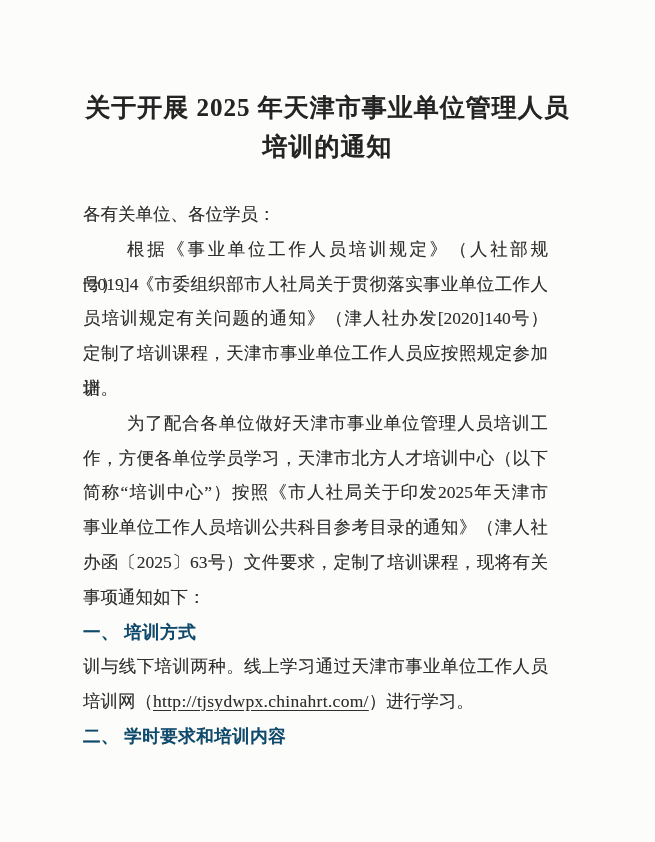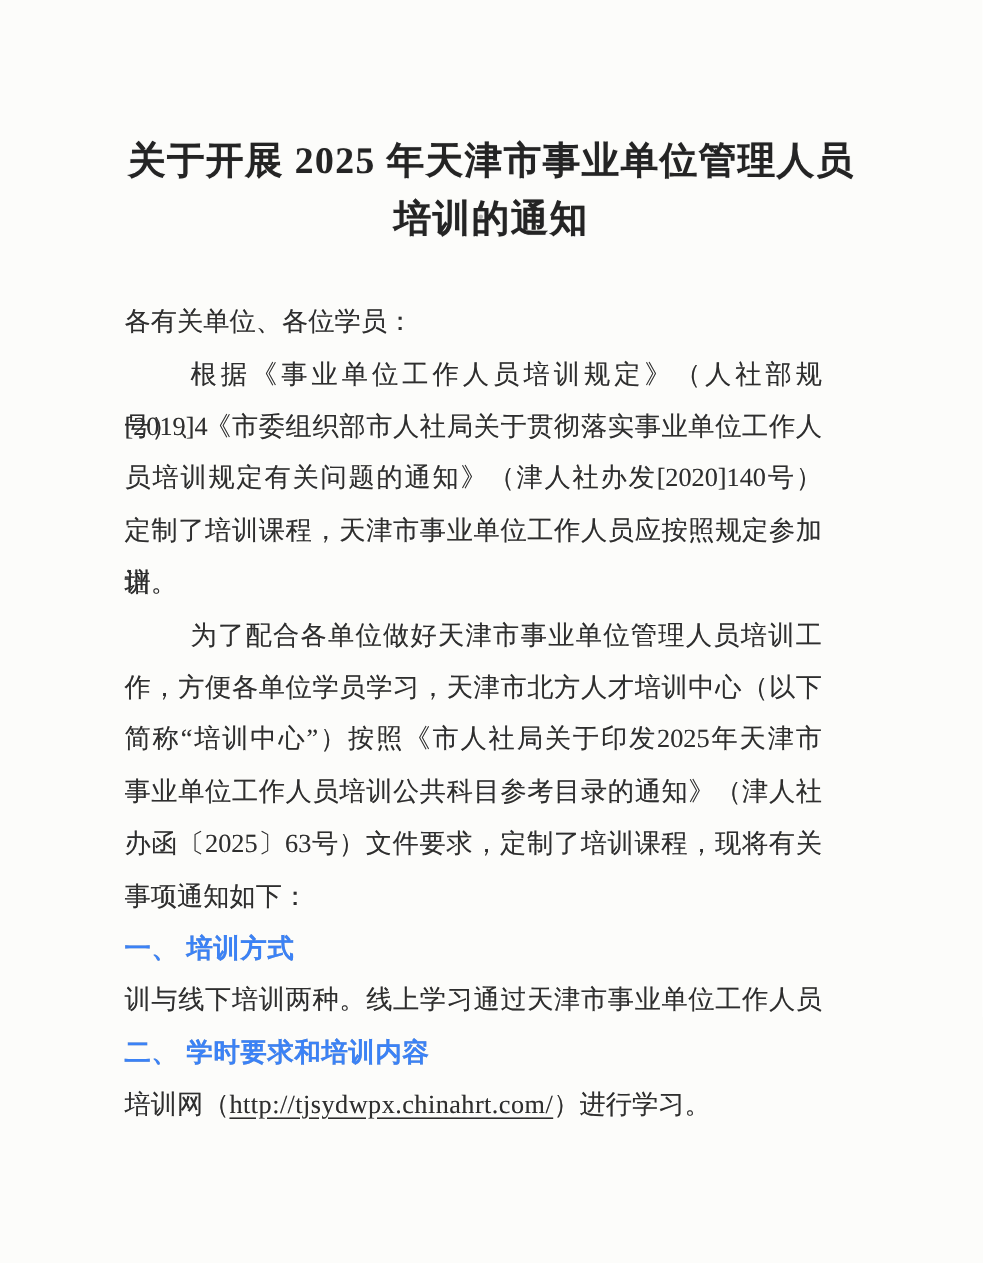--- a/index.html
+++ b/index.html
@@ -44,21 +44,21 @@
   }
   .indent { text-indent: 44px; }
   .justify {
     text-align: justify;
     text-align-last: justify;
   }
   .heading {
     font-family: "Liberation Sans", "DejaVu Sans", sans-serif;
     font-weight: bold;
     letter-spacing: 0.5px;
-    color: #3b82f6;
+    color: #0c4a6e;
   }
   .url {
     text-decoration: underline;
     text-underline-offset: 3px;
     letter-spacing: 0.3px;
   }
   .speck {
     position: absolute;
     width: 3px;
     height: 3px;
@@ -84,19 +84,19 @@
     <div class="line justify">定制了培训课程，天津市事业单位工作人员应按照规定参加培</div>
     <div class="line">训。</div>
     <div class="line indent justify">为了配合各单位做好天津市事业单位管理人员培训工</div>
     <div class="line justify">作，方便各单位学员学习，天津市北方人才培训中心（以下</div>
     <div class="line justify">简称“培训中心”）按照《市人社局关于印发2025年天津市</div>
     <div class="line justify">事业单位工作人员培训公共科目参考目录的通知》（津人社</div>
     <div class="line justify">办函〔2025〕63号）文件要求，定制了培训课程，现将有关</div>
     <div class="line">事项通知如下：</div>
     <div class="line heading">一、 培训方式</div>
     <div class="line justify">训与线下培训两种。线上学习通过天津市事业单位工作人员</div>
+    <div class="line"><span>培训网（</span><span class="url">http://tjsydwpx.chinahrt.com/</span><span>）进行学习。</span></div>
     <div class="line heading">二、 学时要求和培训内容</div>
-    <div class="line"><span>培训网（</span><span class="url">http://tjsydwpx.chinahrt.com/</span><span>）进行学习。</span></div>
   </div>
 
   <div class="speck" style="left:319px; top:143px;"></div>
 
 </div>
 
 </body></html>

